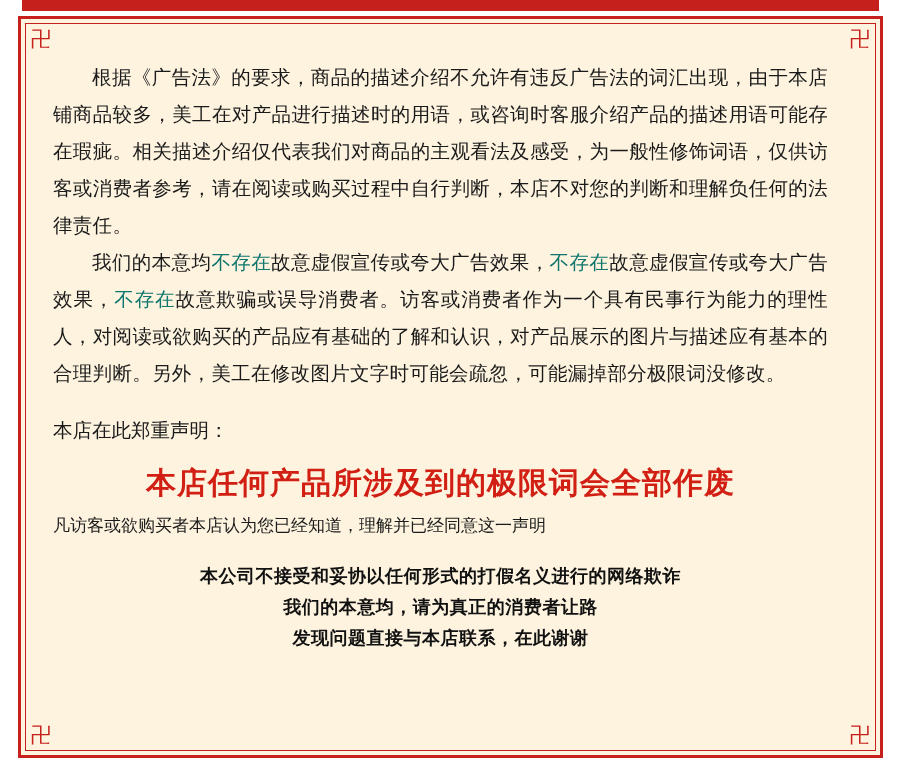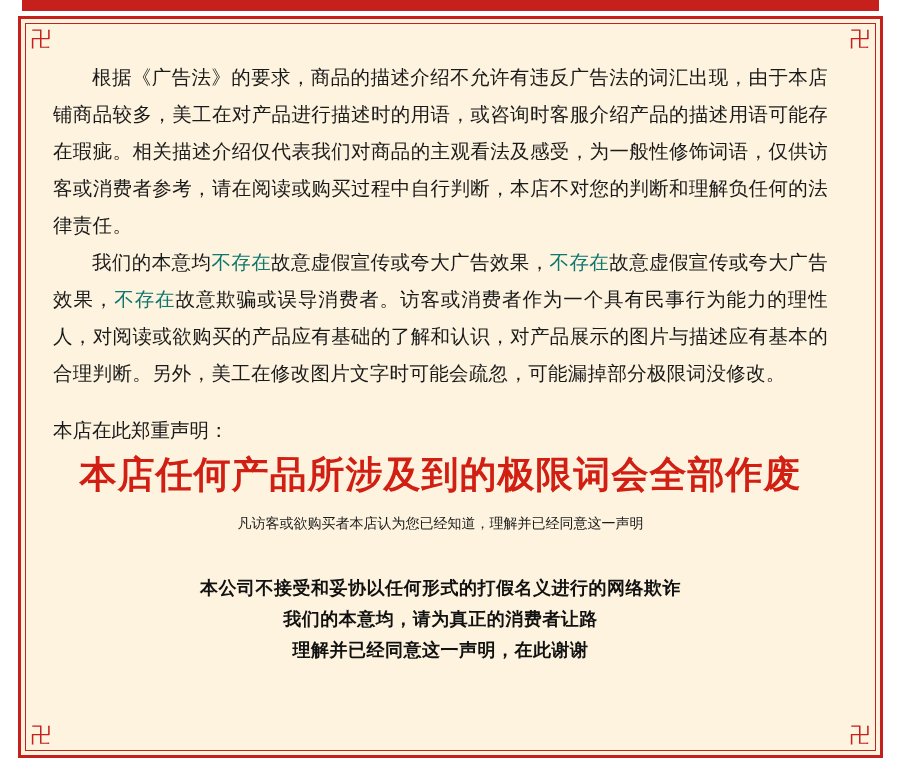--- a/index.html
+++ b/index.html
@@ -88,39 +88,38 @@
   }
   .statement-line {
     margin-top: 22px;
     text-align: left;
     font-size: 19.5px;
     line-height: 34px;
     color: #1a1a1a;
     font-family: Liberation Serif, serif;
   }
   .headline {
-    margin-top: 4px;
+    margin-top: 12px;
     text-align: center;
-    font-size: 37px;
+    font-size: 30px;
     line-height: 46px;
     color: #d21f14;
     font-weight: bold;
     font-family: "DejaVu Sans", "Liberation Sans", sans-serif;
     letter-spacing: 1px;
   }
   .subline {
-    margin-top: 10px;
-    text-align: center;
-    font-size: 14px;
+    margin-top: 4px;
+    font-size: 17px;
     line-height: 30px;
     color: #1a1a1a;
     font-family: "DejaVu Sans", "Liberation Sans", sans-serif;
   }
   .footer-block {
-    margin-top: 34px;
+    margin-top: 20px;
     text-align: center;
   }
   .footer-line {
     font-size: 18px;
     line-height: 31px;
     color: #111111;
     font-weight: bold;
     font-family: "DejaVu Sans", "Liberation Sans", sans-serif;
     letter-spacing: 0.5px;
   }
@@ -148,18 +147,18 @@
 
       <div class="statement-line">本店在此郑重声明：</div>
 
       <div class="headline">本店任何产品所涉及到的极限词会全部作废</div>
 
       <div class="subline">凡访客或欲购买者本店认为您已经知道，理解并已经同意这一声明</div>
 
       <div class="footer-block">
         <div class="footer-line">本公司不接受和妥协以任何形式的打假名义进行的网络欺诈</div>
         <div class="footer-line">我们的本意均，请为真正的消费者让路</div>
-        <div class="footer-line">理解并已经同意这一声明，在此谢谢</div>
+        <div class="footer-line">发现问题直接与本店联系，在此谢谢</div>
       </div>
 
     </div>
   </div>
 </div>
 
 </body></html>

